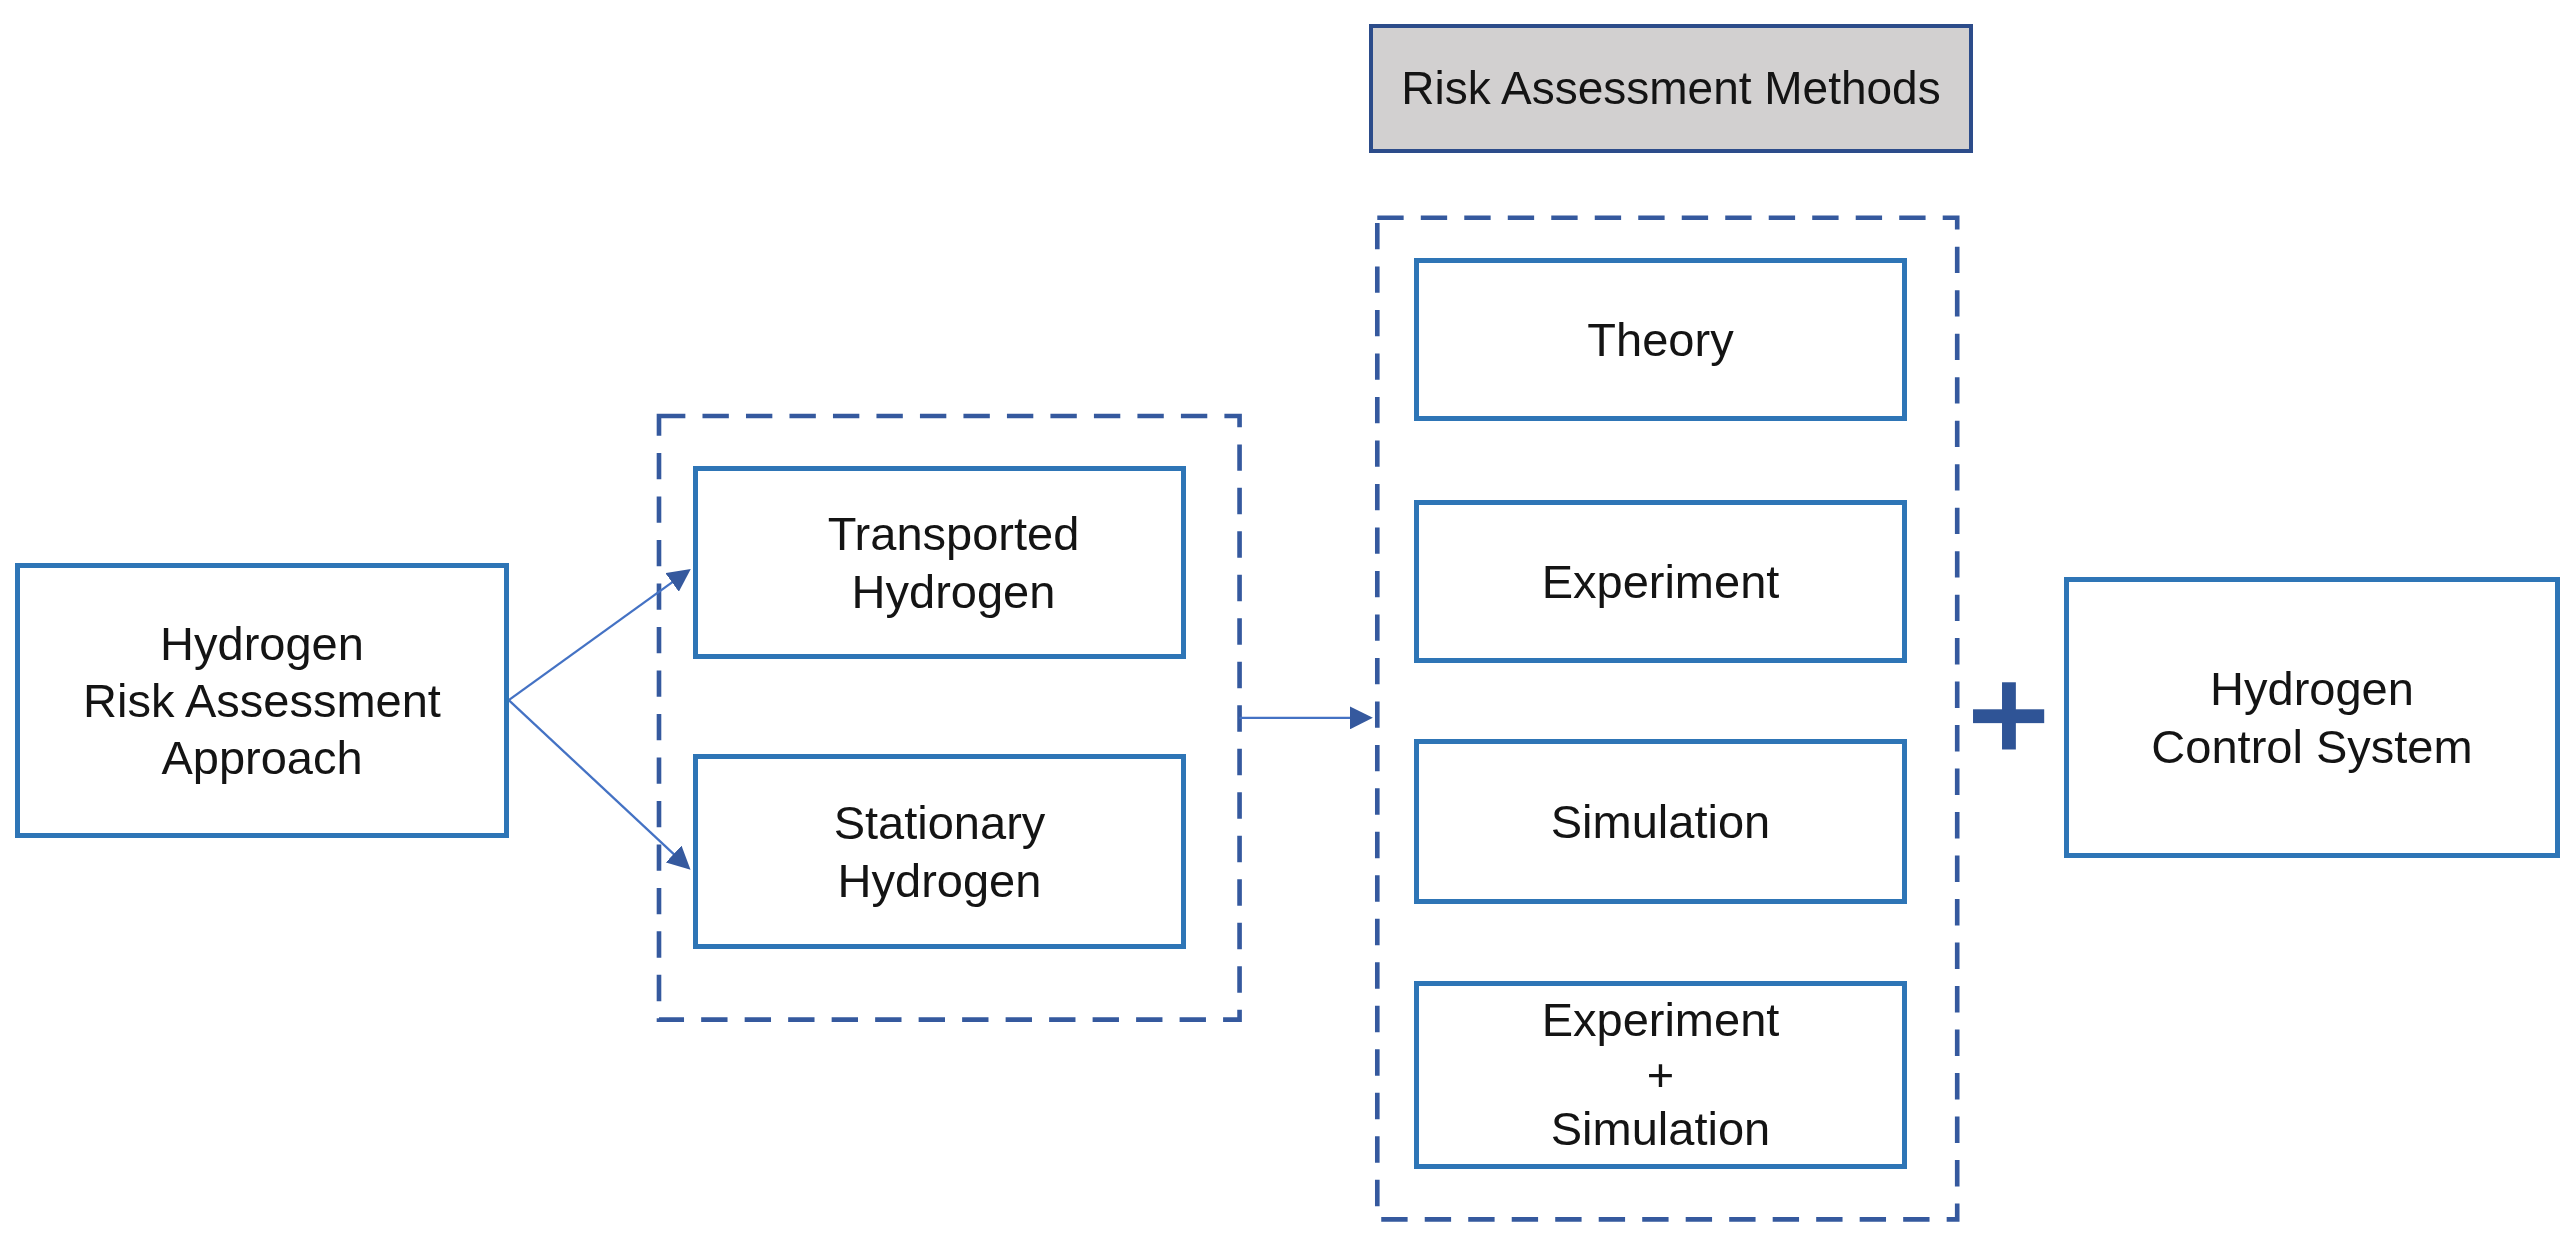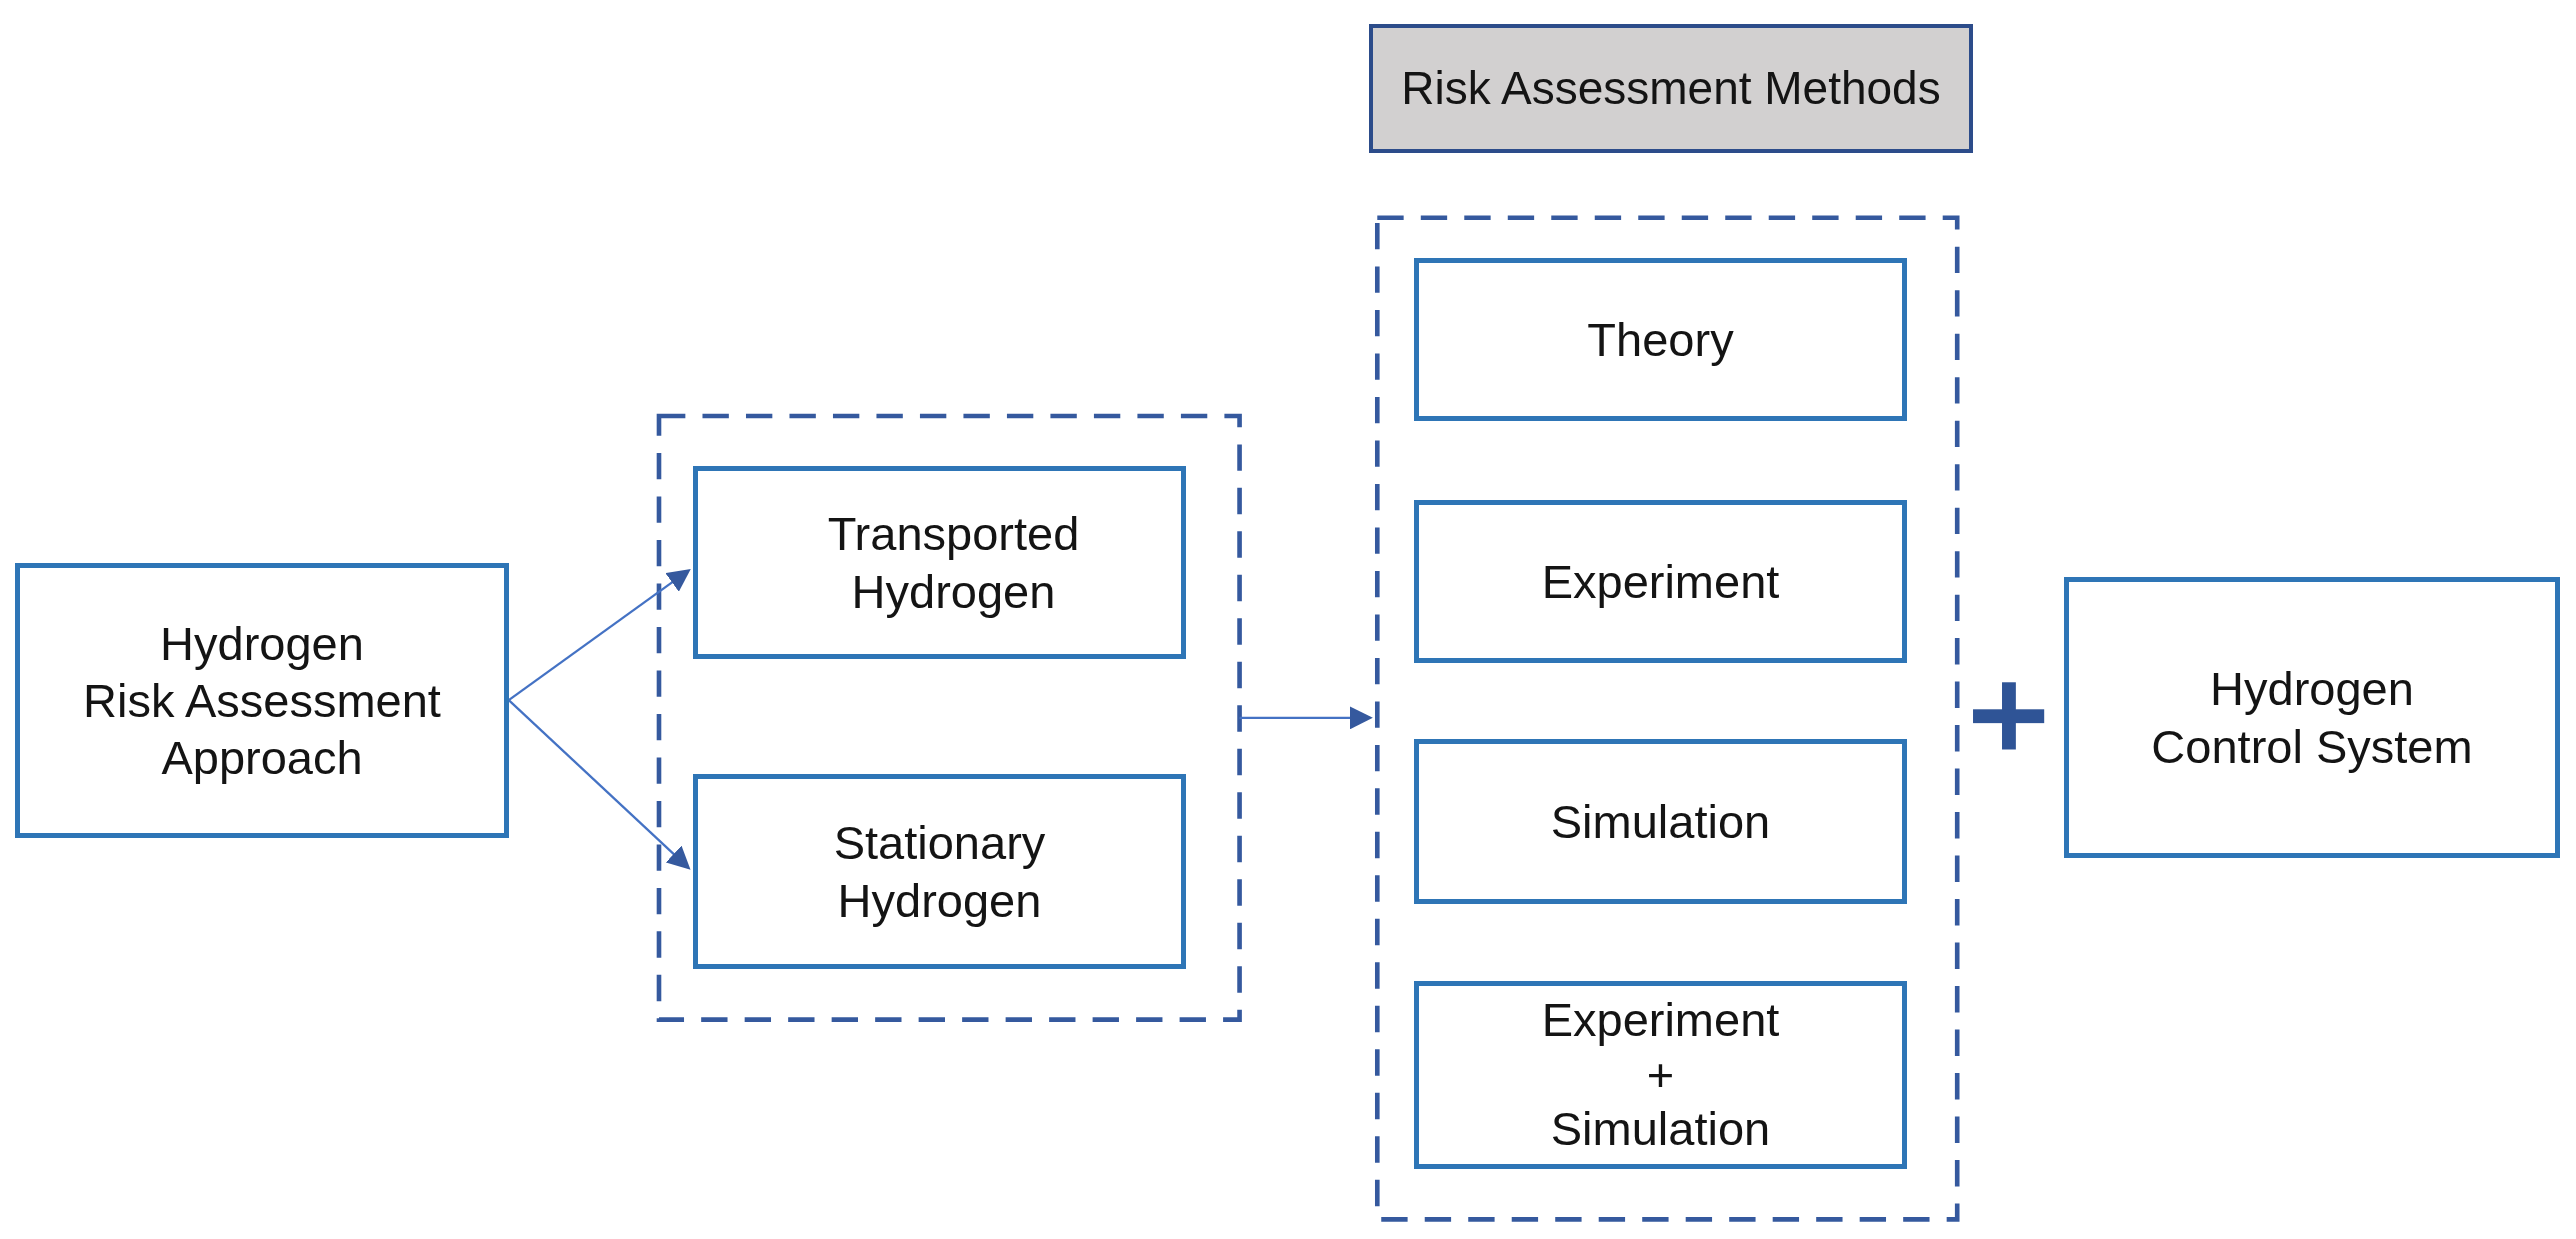--- a/index.html
+++ b/index.html
@@ -102,21 +102,21 @@
 Risk Assessment
 Approach</span>
   </div>
 
 
   <div class="box solid" style="left:693px; top:466px; width:493px; height:193px;padding-left:28px;">
     <span>Transported
 Hydrogen</span>
   </div>
 
-  <div class="box solid" style="left:693px; top:774px; width:493px; height:195px;">
+  <div class="box solid" style="left:693px; top:754px; width:493px; height:195px;">
     <span>Stationary
 Hydrogen</span>
   </div>
 
   <div class="box solid" style="left:1414px; top:258px; width:493px; height:163px;">
     <span>Theory</span>
   </div>
 
   <div class="box header" style="left:1369px; top:24px; width:604px; height:129px;">
     <span>Risk Assessment Methods</span>

